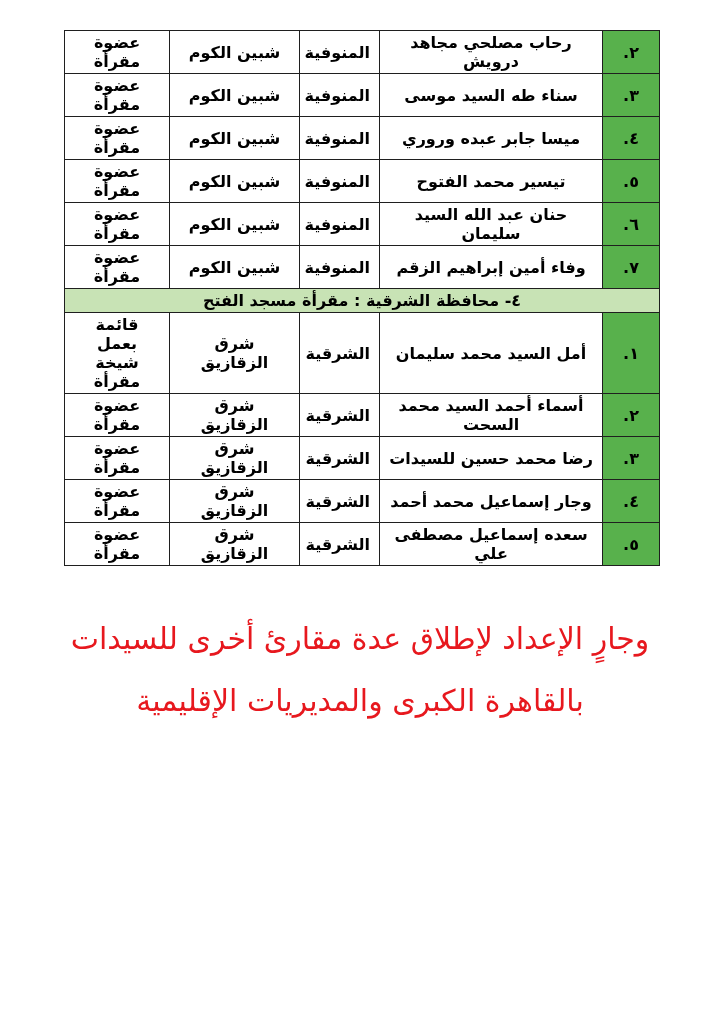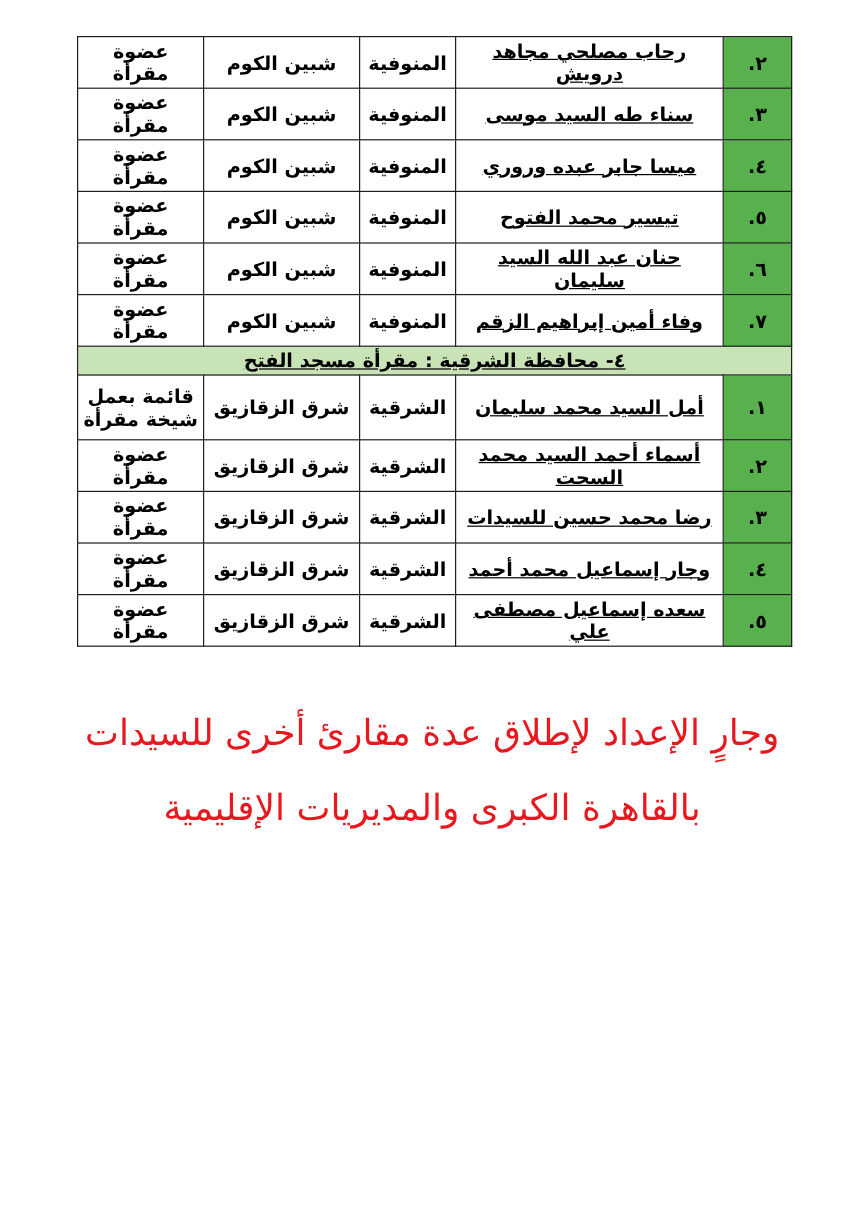--- a/index.html
+++ b/index.html
@@ -20,33 +20,33 @@
     margin-right:60px;
     margin-left:65px;
   }
   table.members td{
     border:1px solid #1f1f1f;
     text-align:center;
     vertical-align:middle;
     font-weight:bold;
     font-size:16px;
     color:#000000;
-    padding:2px 4px;
+    padding:2px 9px;
     box-sizing:border-box;
   }
   col.c-num{width:57px;}
   col.c-name{width:223px;}
   col.c-gov{width:80px;}
   col.c-city{width:130px;}
   col.c-role{width:105px;}
   tr.data-row{height:40px;}
   tr.tall-row{height:54px;}
-  tr.section-row{height:20px;text-decoration:underline;}
+  tr.section-row{height:20px;}
   td.num-cell{background:#58b14c;}
-  td.name-cell{font-size:17px;text-decoration:underline;}
+  td.name-cell{font-size:17px;}
   tr.section-row td{
     background:#c8e3b5;
     font-size:16px;
     font-weight:bold;
   }
   .footer{
     direction:rtl;
     text-align:center;
     color:#e7181e;
     font-weight:normal;

